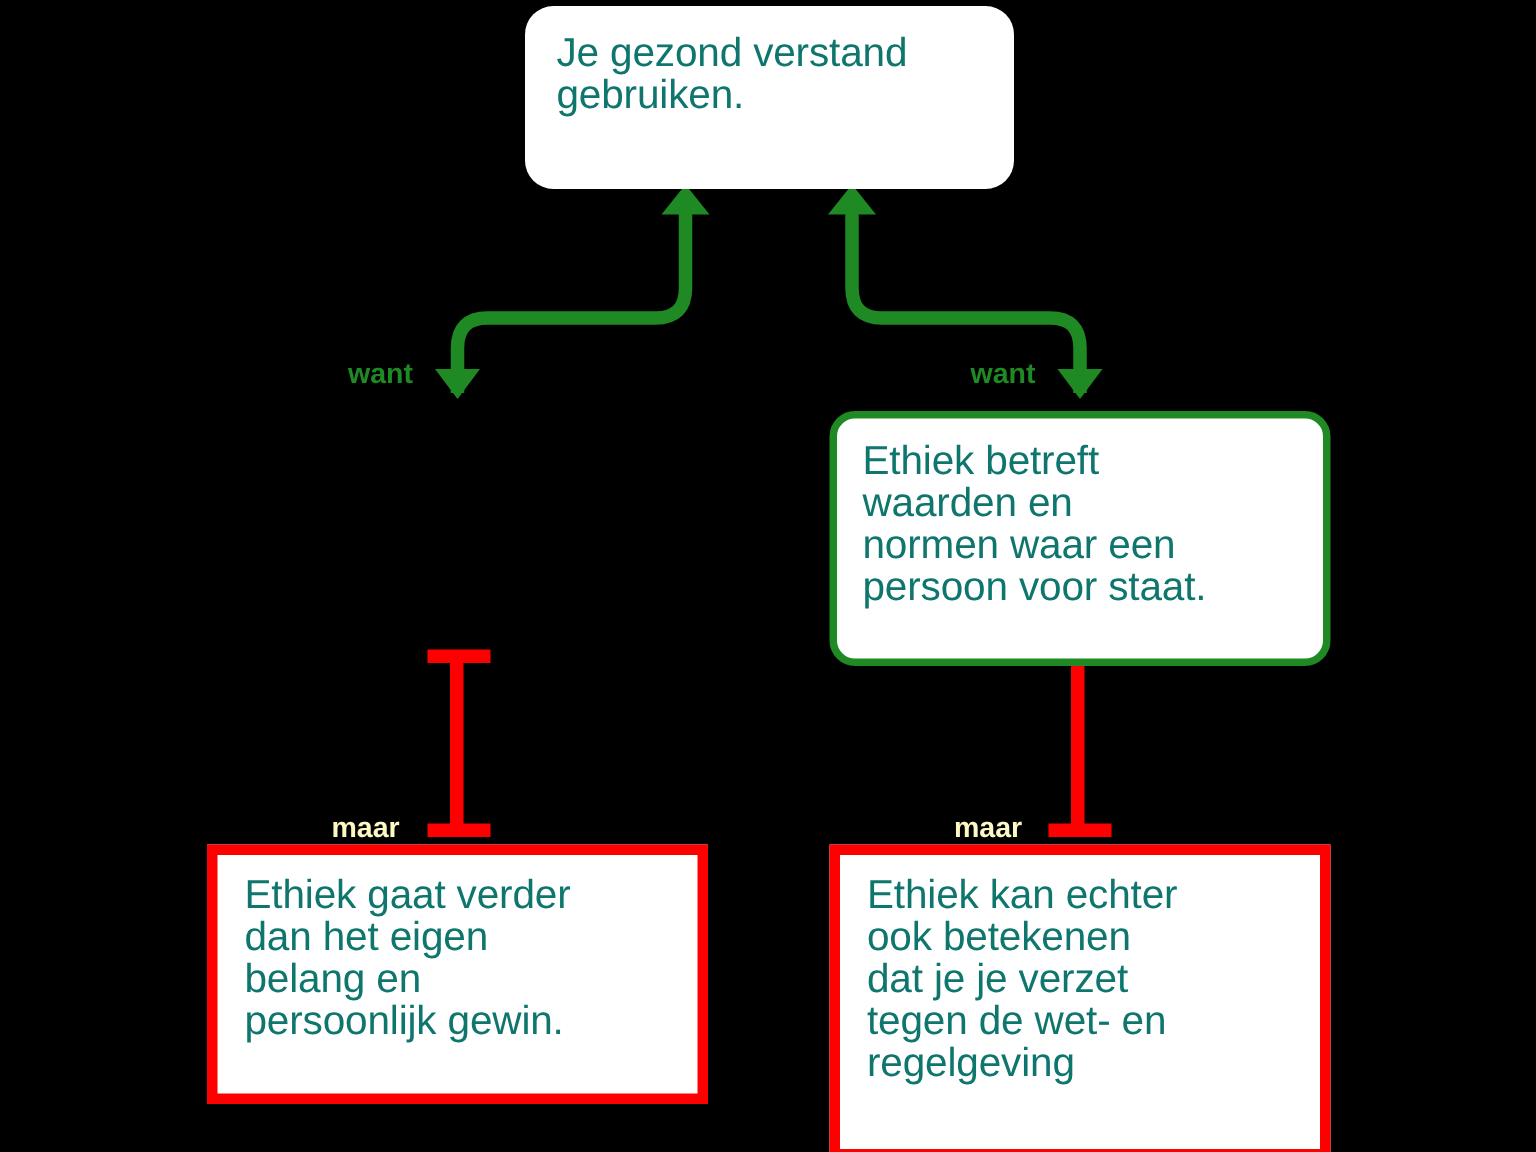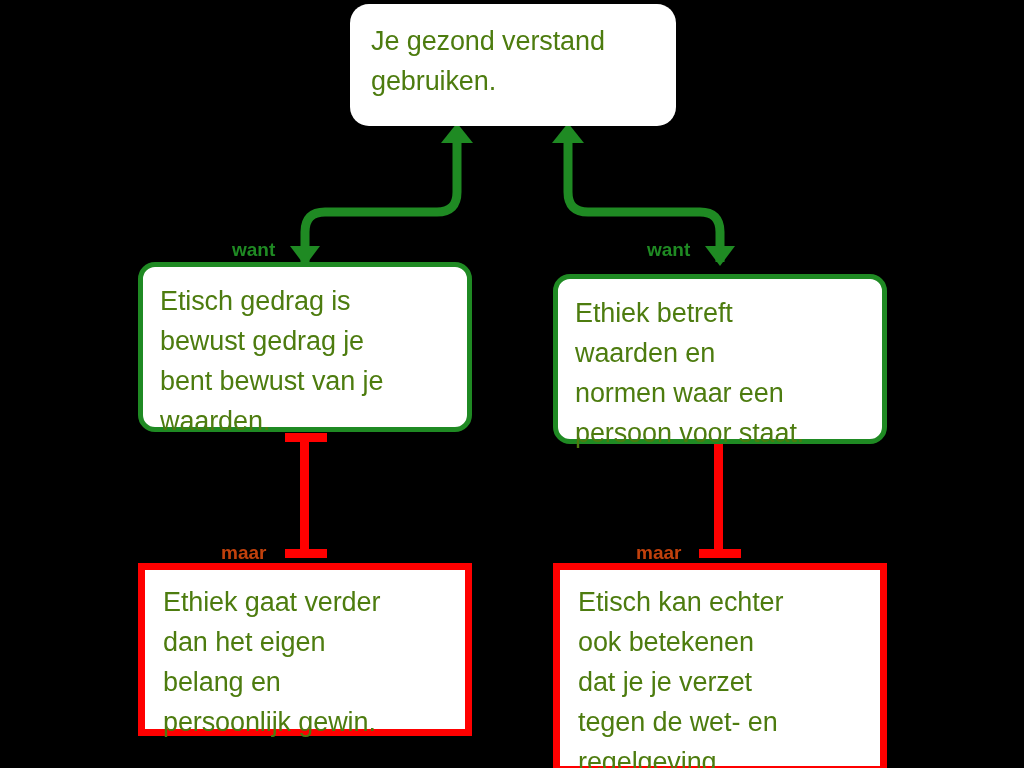--- a/index.html
+++ b/index.html
@@ -33,24 +33,24 @@
 
   
   .node {
     position: absolute;
     box-sizing: border-box;
     background: #ffffff;
     z-index: 2;
   }
   .node-text {
     display: block;
-    color: #4d7c0f;
+    color: #0f766e;
     font-family: "Liberation Sans", sans-serif;
     font-size: 27px;
-    line-height: 40px;
+    line-height: 28px;
     white-space: pre-line;
     letter-spacing: -0.1px;
   }
 
   
   #node-root {
     left: 350px;
     top: 4px;
     width: 326px;
     height: 122px;
@@ -88,21 +88,21 @@
     position: absolute;
     z-index: 3;
     font-family: "Liberation Sans", sans-serif;
     font-size: 19px;
     font-weight: bold;
     line-height: 19px;
     white-space: nowrap;
     text-align: center;
   }
   .edge-label.support  { color: #1f8a23; }
-  .edge-label.objection{ color: #c2410c; }
+  .edge-label.objection{ color: #fef9c3; }
   #label-want-left  { left: 232px; top: 240px; }
   #label-want-right { left: 647px; top: 240px; }
   #label-maar-left  { left: 221px; top: 543px; }
   #label-maar-right { left: 636px; top: 543px; }
 </style>
 </head>
 <body>
 
 <div id="canvas">
 
@@ -143,43 +143,37 @@
       <rect x="714" y="441" width="9" height="112" fill="#ff0000"></rect>
       <rect x="699" y="549" width="42" height="9" fill="#ff0000"></rect>
     </g>
   </svg>
 
   <div class="node" id="node-root">
     <span class="node-text">Je gezond verstand
 gebruiken.</span>
   </div>
 
-  <div class="node node-reason" id="node-reason-left">
-    <span class="node-text">Etisch gedrag is
-bewust gedrag je
-bent bewust van je
-waarden.</span>
-  </div>
 
   <div class="node node-reason" id="node-reason-right">
     <span class="node-text">Ethiek betreft
 waarden en
 normen waar een
 persoon voor staat.</span>
   </div>
 
   <div class="node node-objection" id="node-objection-left">
     <span class="node-text">Ethiek gaat verder
 dan het eigen
 belang en
 persoonlijk gewin.</span>
   </div>
 
   <div class="node node-objection" id="node-objection-right">
-    <span class="node-text">Etisch kan echter
+    <span class="node-text">Ethiek kan echter
 ook betekenen
 dat je je verzet
 tegen de wet- en
 regelgeving</span>
   </div>
 
   <span class="edge-label support" id="label-want-left">want</span>
   <span class="edge-label support" id="label-want-right">want</span>
   <span class="edge-label objection" id="label-maar-left">maar</span>
   <span class="edge-label objection" id="label-maar-right">maar</span>

